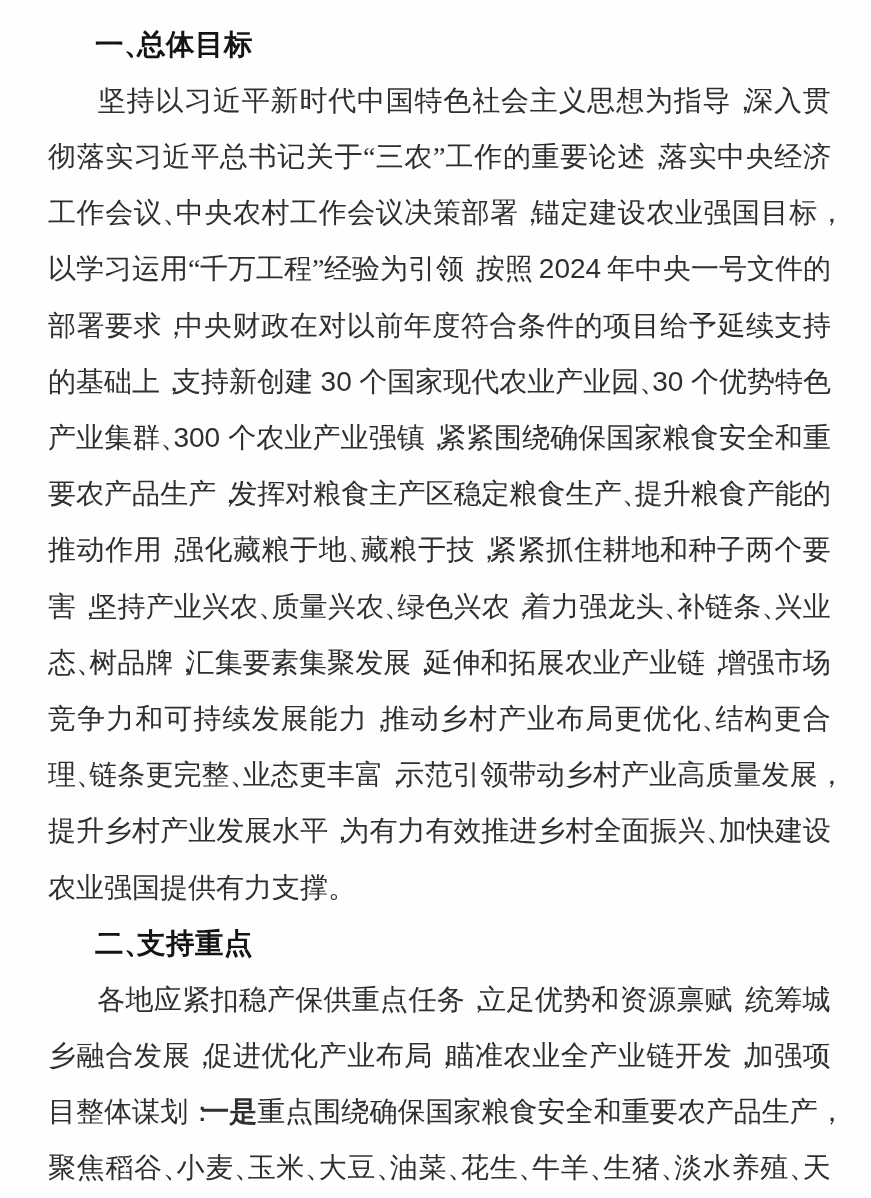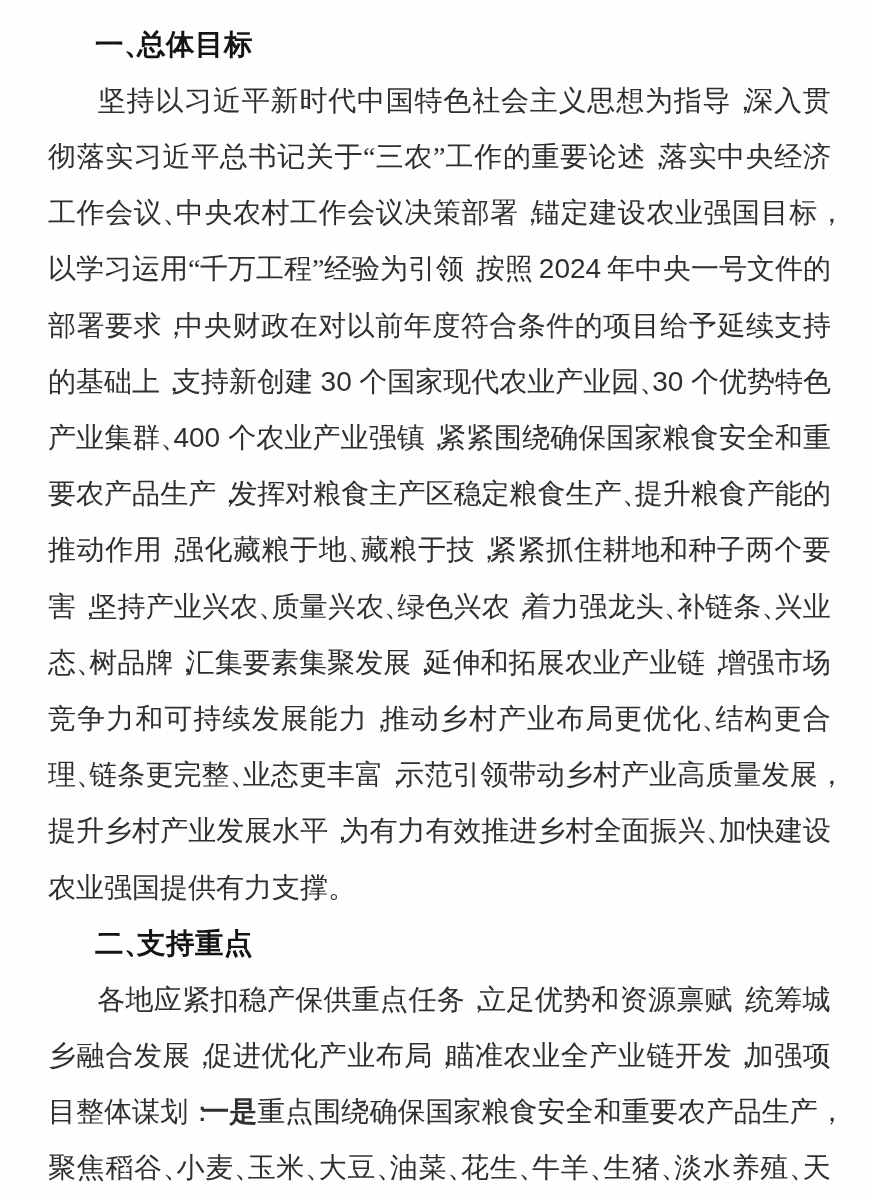--- a/index.html
+++ b/index.html
@@ -265,21 +265,21 @@
       <span class="ch">势</span>
       <span class="ch">特</span>
       <span class="ch">色</span>
     </div>
     <div class="row" style="color: rgb(47, 47, 47);">
       <span class="ch">产</span>
       <span class="ch">业</span>
       <span class="ch">集</span>
       <span class="ch">群</span>
       <span class="ch punct">、</span>
-      <span class="ch digits">400</span>
+      <span class="ch digits">300</span>
       <span class="ch space"> </span>
       <span class="ch">个</span>
       <span class="ch">农</span>
       <span class="ch">业</span>
       <span class="ch">产</span>
       <span class="ch">业</span>
       <span class="ch">强</span>
       <span class="ch">镇</span>
       <span class="ch punct">，</span>
       <span class="ch">紧</span>

